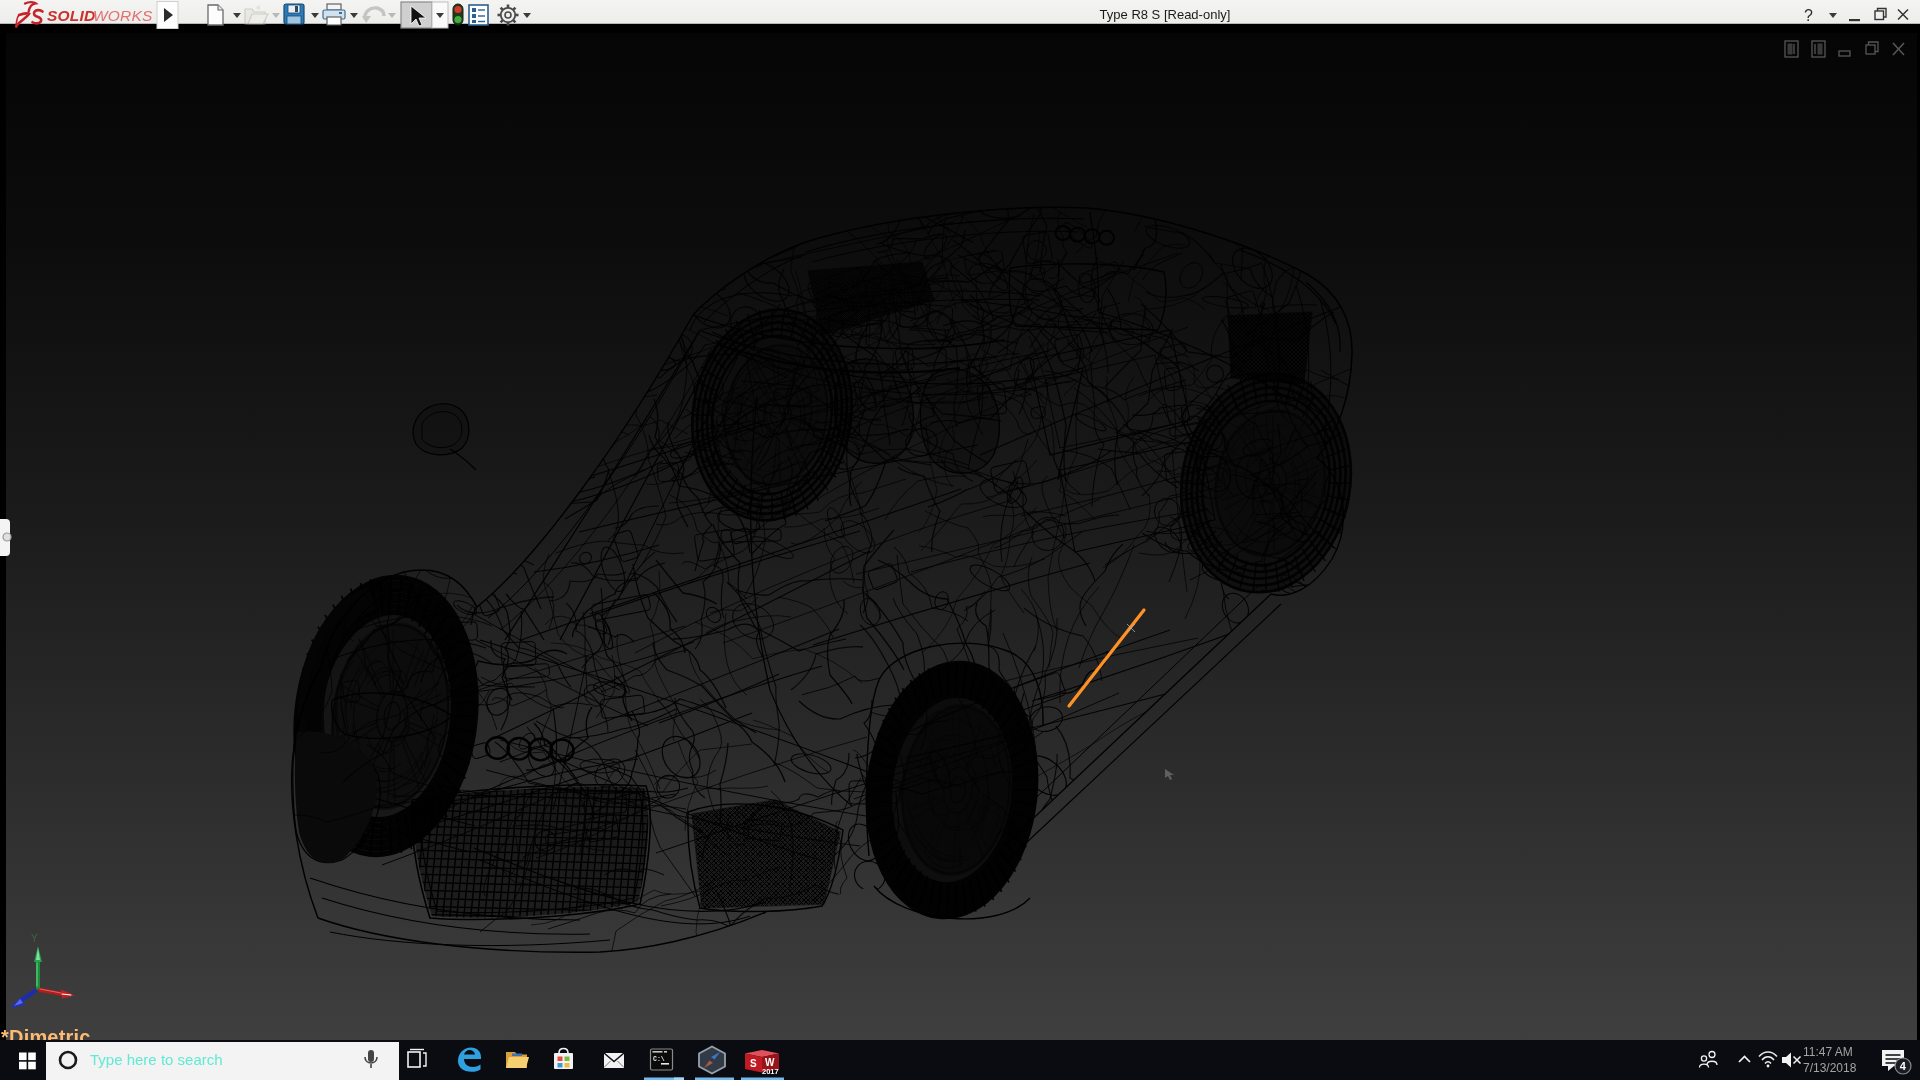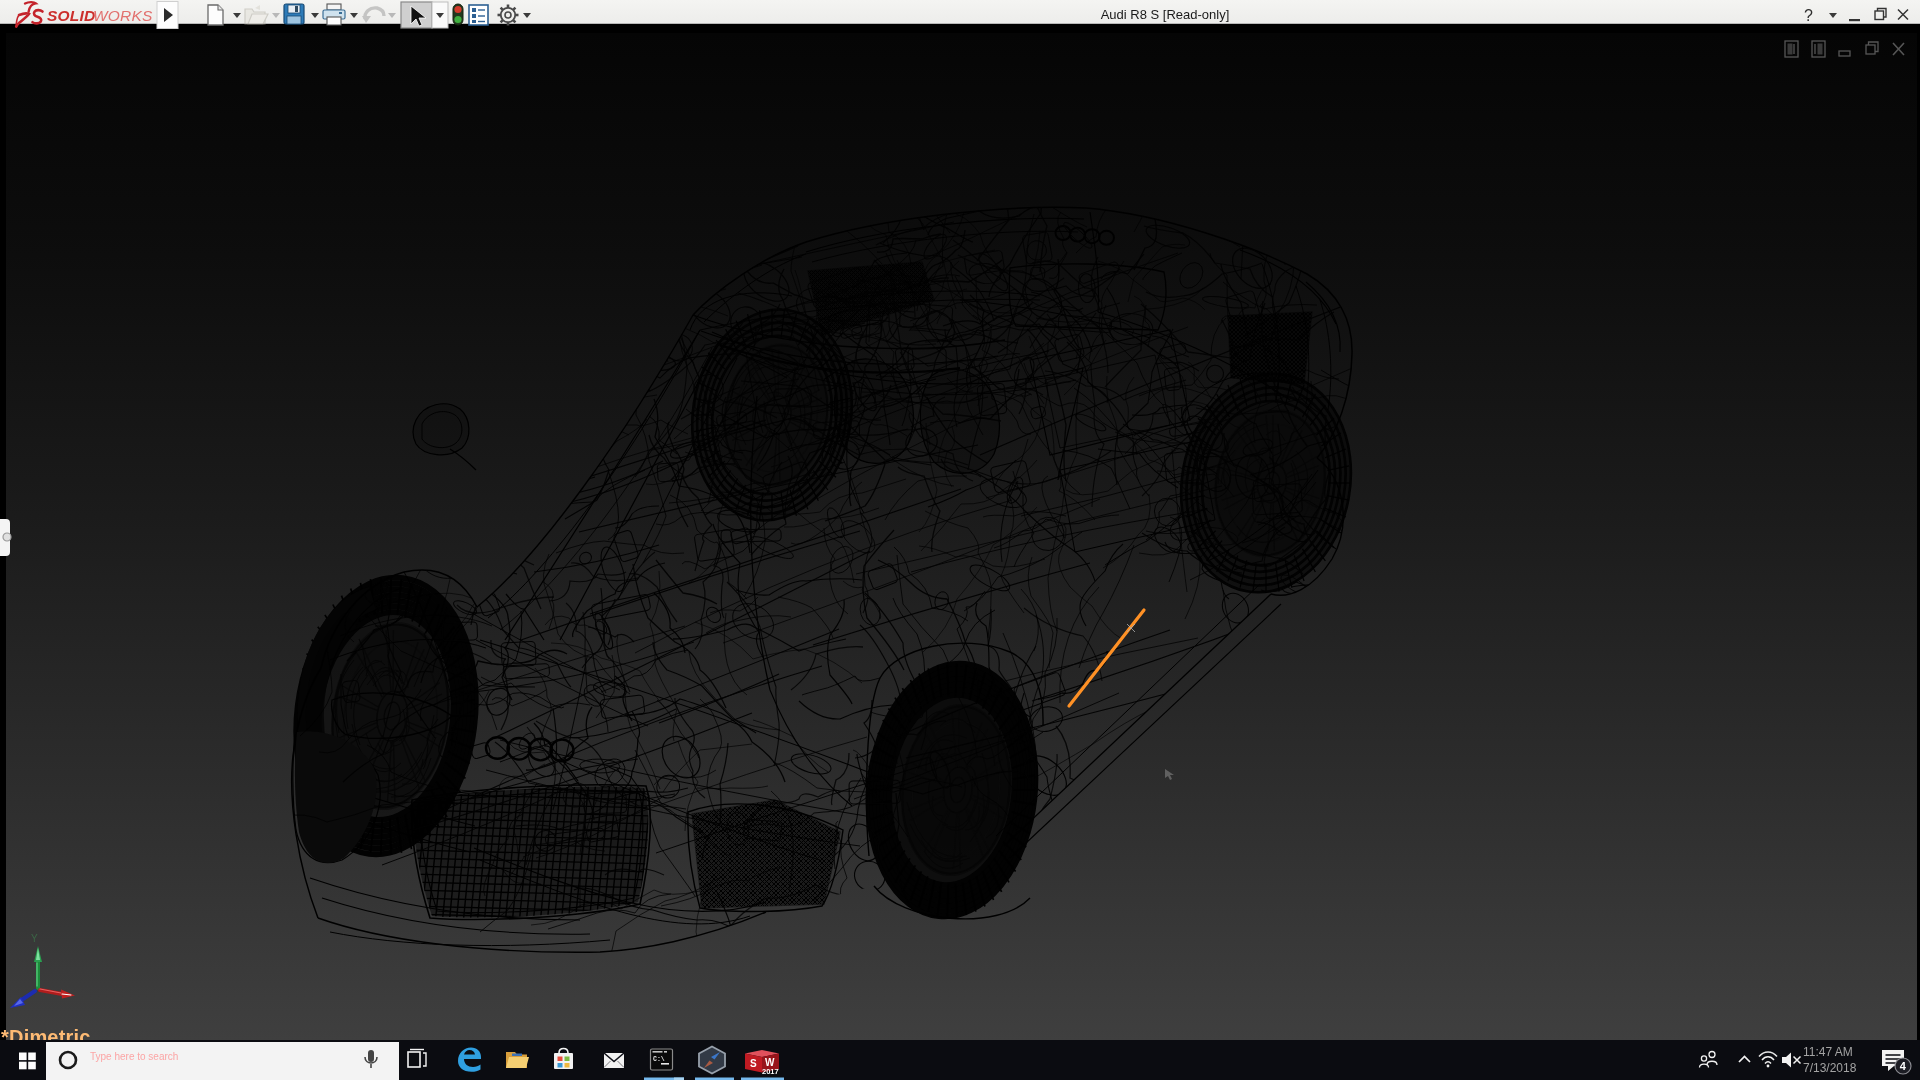--- a/index.html
+++ b/index.html
@@ -3,21 +3,21 @@
 *{margin:0;padding:0;box-sizing:border-box}
 html,body{width:1920px;height:1080px;overflow:hidden;background:#000;font-family:"Liberation Sans",sans-serif}
 .titlebar{position:absolute;left:0;top:0;width:1920px;height:24px;background:linear-gradient(#f4f4f2,#ededeb);border-bottom:1px solid #b8b8b8}
 .title{position:absolute;left:1040px;top:0;width:250px;height:30px;line-height:30px;text-align:center;font-size:13px;color:#1a1a1a}
 .viewport{position:absolute;left:0;top:30px;width:1920px;height:1010px;background:#000}
 .vpbg{position:absolute;left:6px;top:3px;right:3px;bottom:0;background:linear-gradient(#050505 0%,#0d0d0d 22%,#1b1b1b 48%,#2d2d2d 75%,#3f3f3f 100%)}
 .sidetab{position:absolute;left:0;top:489px;width:10px;height:37px;background:#f4f4f4;border-radius:0 4px 4px 0}
 .dimetric{position:absolute;left:1px;top:996px;font-size:20px;color:#fdba74;font-weight:700;letter-spacing:0.2px}
 .taskbar{position:absolute;left:0;top:1040px;width:1920px;height:40px;background:#0b0c11}
 .search{position:absolute;left:46px;top:2px;width:353px;height:38px;background:#f3f3f3}
-.searchtxt{position:absolute;left:44px;top:10px;font-size:10px;color:#fca5a5}
+.searchtxt{position:absolute;left:44px;top:10px;font-size:15px;color:#5eead4}
 .clock{position:absolute;left:1803px;top:4px;width:62px;text-align:left;color:#a3a3a3;font-size:12px;line-height:16px}
 svg{position:absolute;left:0;top:0}
 </style></head><body>
 <div class="viewport">
     <div class="vpbg"></div>
 <svg width="1920" height="1010" viewBox="0 30 1920 1010" style="left:0;top:0">
       <ellipse cx="386.0" cy="716.0" rx="89.0" ry="139.0" transform="rotate(7 386.0 716.0)" stroke="none" stroke-width="0" fill="#060606" opacity="0.55"></ellipse>
 <ellipse cx="386.0" cy="716.0" rx="89.0" ry="139.0" transform="rotate(7 386.0 716.0)" stroke="#020202" stroke-width="5.5" fill="none"></ellipse>
 <ellipse cx="386.0" cy="716.0" rx="85.3" ry="133.2" transform="rotate(7 386.0 716.0)" stroke="#020202" stroke-width="5.5" fill="none"></ellipse>
 <ellipse cx="386.0" cy="716.0" rx="81.6" ry="127.4" transform="rotate(7 386.0 716.0)" stroke="#020202" stroke-width="5.5" fill="none"></ellipse>
@@ -1682,21 +1682,21 @@
 
 <text x="1804" y="21" font-size="16" font-weight="400" fill="#2e2e2e" font-family="Liberation Sans">?</text>
 <polygon points="1829,13 1837,13 1833,18" fill="#3a3a3a"></polygon>
 <rect x="1849" y="19" width="11" height="2.2" fill="#333"></rect>
 <g fill="none" stroke="#333" stroke-width="1.4">
  <rect x="1875" y="11" width="8.5" height="8.5"></rect>
  <path d="M1877.5,11 L1877.5,8.5 L1886,8.5 L1886,17 L1883.5,17"></path>
 </g>
 <path d="M1898,9.5 L1908,19.5 M1908,9.5 L1898,19.5" stroke="#333" stroke-width="1.5"></path>
 </svg>
-    <div class="title">Audi R8 S [Read-only]</div>
+    <div class="title">Type R8 S [Read-only]</div>
   </div>
 <div class="taskbar">
     <div class="search"></div>
     <svg width="1920" height="40" viewBox="0 0 1920 40">
 
 <g fill="#fdfdfd">
  <rect x="19" y="12.5" width="7.6" height="7.6"></rect>
         <rect x="28.2" y="12.5" width="7.6" height="7.6"></rect>
  <rect x="19" y="21.7" width="7.6" height="7.6"></rect>
         <rect x="28.2" y="21.7" width="7.6" height="7.6"></rect>

